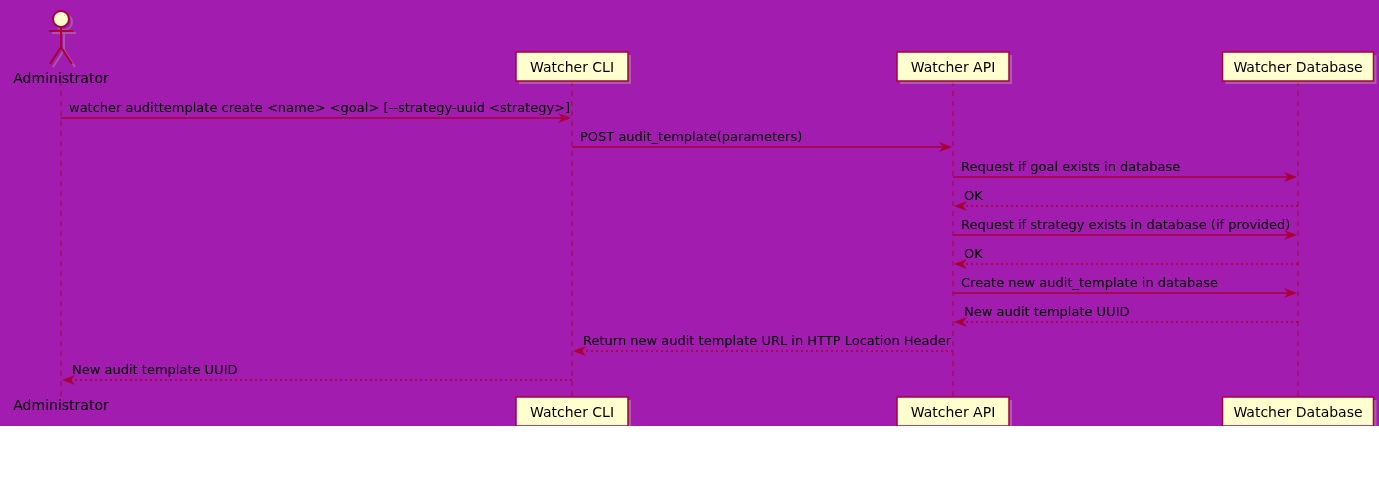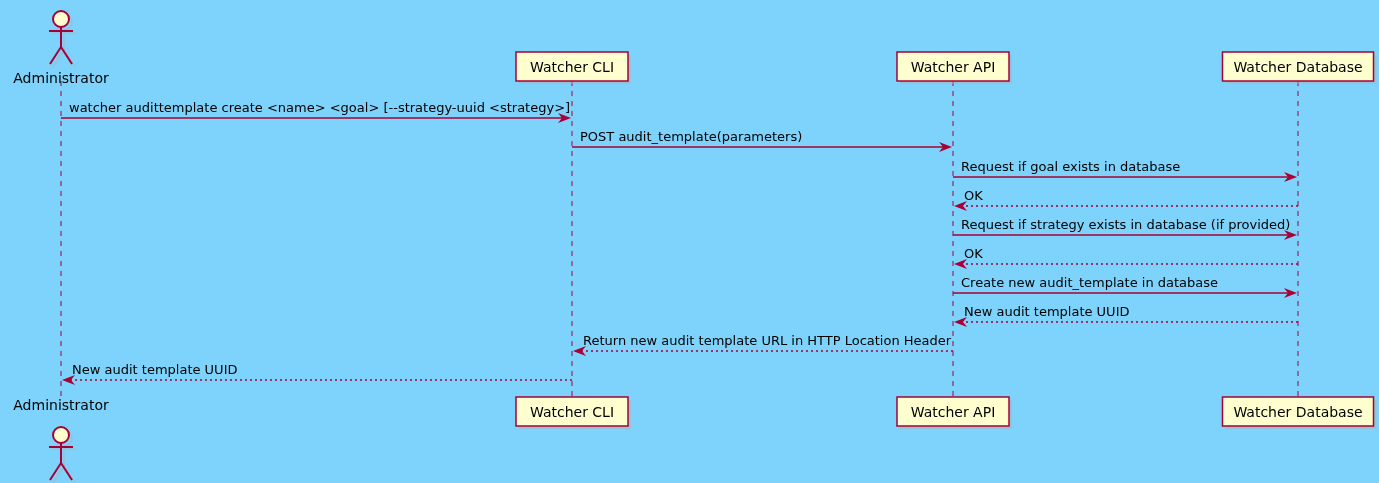--- a/index.html
+++ b/index.html
@@ -6,22 +6,22 @@
     margin: 0;
     padding: 0;
     background: #FFFFFF;
   }
   body {
     font-family: "DejaVu Sans", sans-serif;
   }
   #diagram {
     position: relative;
     width: 1379px;
-    height: 483px;
-    background: #7dd3fc;
+    height: 426px;
+    background: #a21caf;
     overflow: hidden;
   }
   #diagram svg {
     position: absolute;
     left: 0;
     top: 0;
   }
   .lifeline {
     stroke: #A80036;
     stroke-width: 1;

